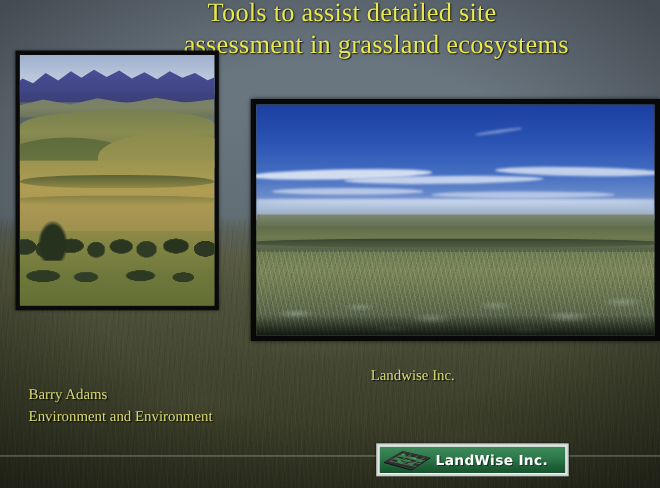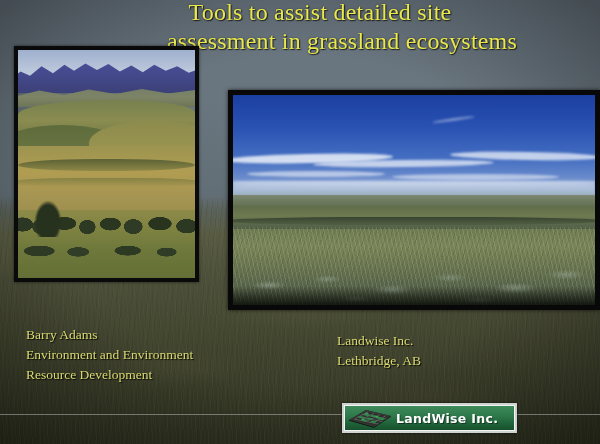--- a/index.html
+++ b/index.html
@@ -167,21 +167,21 @@
     background:linear-gradient(180deg,rgba(0,0,0,0),rgba(10,14,8,.85));}
 
   
   .credits{
     position:absolute;
     color:#d9d972;
     font-size:13.5px;line-height:20px;
     text-shadow:1px 1px 1px rgba(0,0,0,.9);
     white-space:nowrap;
   }
-  .credits-left{left:26px;top:325px;}
+  .credits-left{left:26px;top:349px;}
   .credits-right{left:337px;top:331px;}
 
   
   .hairline{
     position:absolute;left:0;top:414px;width:600px;height:1px;
     background:rgba(176,180,176,.55);
   }
 
   
   .logo{
@@ -262,26 +262,24 @@
     <div class="p2-midband"></div>
     <div class="p2-fore"></div>
     <div class="p2-sage"></div>
     <div class="p2-blades"></div>
     <div class="p2-dark"></div>
   </div>
 
   <div class="credits credits-left">
     <div>Barry Adams</div>
     <div>Environment and Environment</div>
-    <div>Resource Development</div>
   </div>
 
   <div class="credits credits-right">
     <div>Landwise Inc.</div>
-    <div>Lethbridge, AB</div>
   </div>
 
   <div class="hairline"></div>
 
   <div class="logo">
     <div class="logo-inner">
       <div class="logo-mark">
         <svg width="48" height="22" viewBox="0 0 48 22">
           <polygon points="3,13 20,3 45,9 28,20" fill="#1d1f1d"></polygon>
           <polygon points="3,13 20,3 45,9 28,20" fill="#3a3d3a" opacity="0.85"></polygon>

